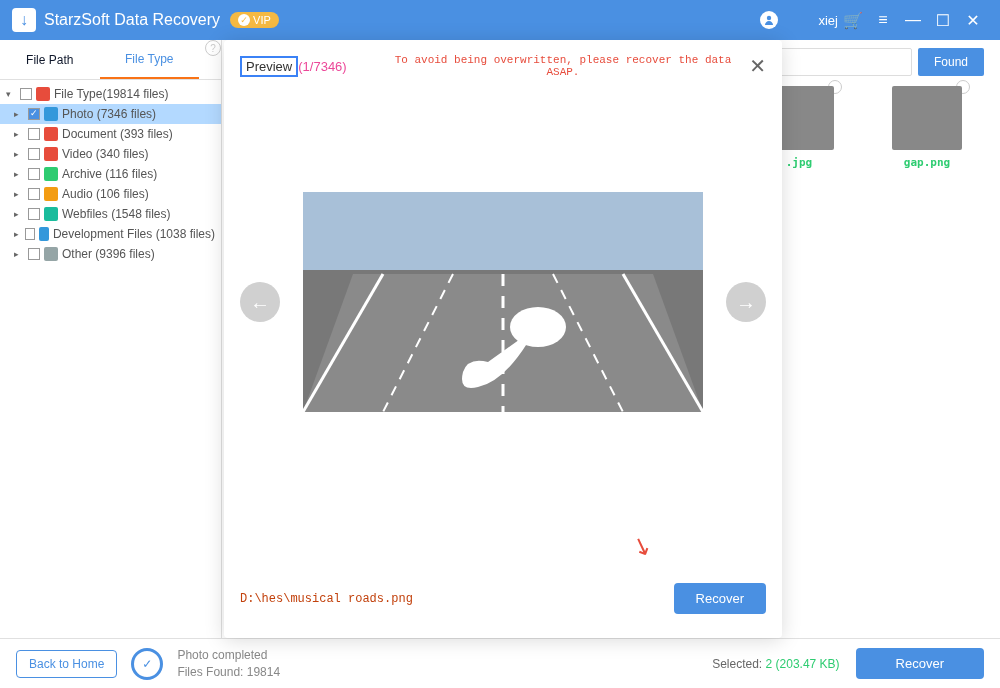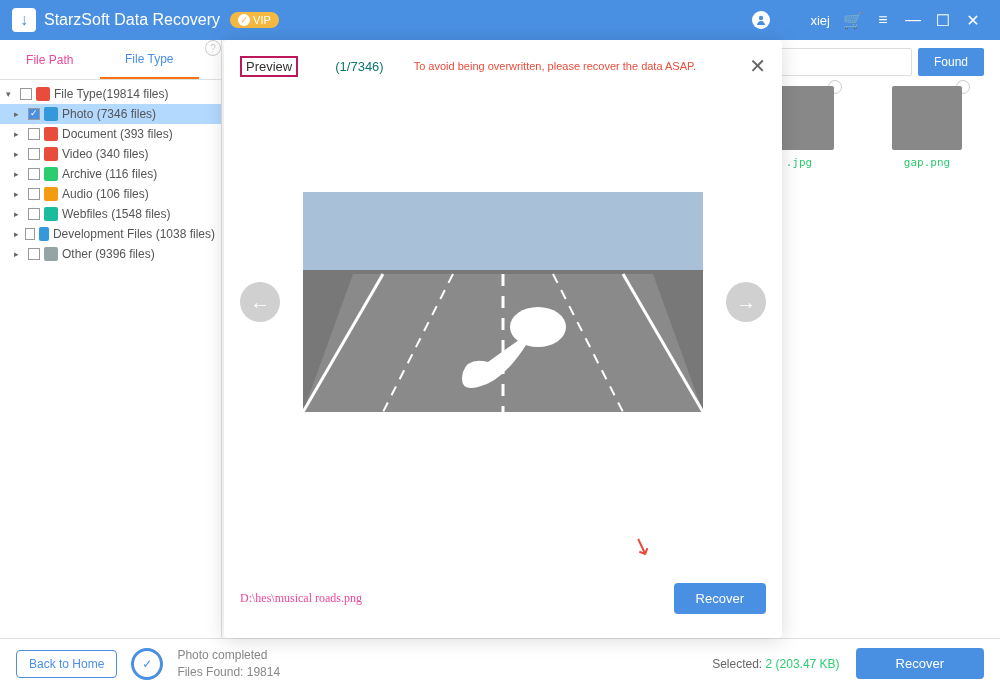--- a/index.html
+++ b/index.html
@@ -5,31 +5,31 @@
 * { margin: 0; padding: 0; box-sizing: border-box; font-family: Arial, sans-serif; }
 body { width: 1000px; height: 688px; background: #fff; position: relative; overflow: hidden; }
 
 
 .titlebar { height: 40px; background: #4a90e2; display: flex; align-items: center; padding: 0 12px; color: #fff; }
 .titlebar .logo { width: 24px; height: 24px; background: #fff; border-radius: 4px; margin-right: 8px; display: flex; align-items: center; justify-content: center; color: #4a90e2; font-weight: bold; font-size: 16px; }
 .titlebar .app-title { font-size: 16px; font-weight: 500; margin-right: 10px; }
 .titlebar .vip-badge { background: #f5b942; color: #fff; font-size: 11px; padding: 2px 8px; border-radius: 10px; display: flex; align-items: center; }
 .titlebar .vip-badge::before { content: "✓"; background: #fff; color: #f5b942; border-radius: 50%; width: 12px; height: 12px; display: inline-flex; align-items: center; justify-content: center; font-size: 9px; margin-right: 3px; }
 .titlebar .spacer { flex: 1; }
-.titlebar .user { display: flex; align-items: center; font-size: 13px; margin-right: 8px; gap: 36px; }
+.titlebar .user { display: flex; align-items: center; font-size: 13px; margin-right: 0; gap: 36px; }
 .titlebar .user-icon { width: 18px; height: 18px; background: #fff; border-radius: 50%; margin-right: 4px; display: flex; align-items: center; justify-content: center; color: #4a90e2; }
 .titlebar .tb-btn { width: 30px; height: 30px; display: flex; align-items: center; justify-content: center; cursor: pointer; font-size: 16px; }
 
 
 .main { display: flex; height: 598px; }
 
 
 .sidebar { width: 222px; border-right: 1px solid #e0e0e0; display: flex; flex-direction: column; }
 .tabs { display: flex; border-bottom: 1px solid #e0e0e0; height: 40px; }
-.tab { flex: 1; display: flex; align-items: center; justify-content: center; font-size: 12px; color: #ec4899; cursor: pointer; }
+.tab { flex: 1; display: flex; align-items: center; justify-content: center; font-size: 12px; color: #0f172a; cursor: pointer; }
 .tab.active { color: #4a90e2; border-bottom: 2px solid #f97316; }
 .help-icon { width: 16px; height: 16px; border: 1px solid #ccc; border-radius: 50%; display: flex; align-items: center; justify-content: center; color: #ccc; font-size: 10px; margin-left: 6px; }
 .tree { flex: 1; padding: 4px 0; font-family: monospace; font-size: 12px; }
 .tree-row { display: flex; align-items: center; padding: 3px 6px; color: #555; cursor: pointer; white-space: nowrap; }
 .tree-row.selected { background: #b3d9ff; }
 .tree-arrow { width: 10px; font-size: 9px; color: #666; }
 .tree-check { width: 12px; height: 12px; border: 1px solid #999; margin: 0 4px; background: #fff; }
 .tree-check.checked { background: #4a90e2; position: relative; }
 .tree-check.checked::after { content: "✓"; color: #fff; font-size: 9px; position: absolute; top: -1px; left: 1px; }
 .tree-icon { width: 14px; height: 14px; margin-right: 4px; border-radius: 2px; }
@@ -39,21 +39,21 @@
 .ic-orange { background: #f39c12; }
 .ic-teal { background: #1abc9c; }
 .ic-gray { background: #95a5a6; }
 
 
 .content { flex: 1; position: relative; padding: 8px; }
 .search-bar { display: flex; align-items: center; margin-bottom: 10px; padding: 0 8px; }
 .search-input { flex: 1; height: 28px; border: 1px solid #ddd; padding: 0 8px; font-size: 12px; color: #aaa; border-radius: 2px; }
 .search-btn { height: 28px; padding: 0 16px; background: #4a90e2; color: #fff; border: none; font-size: 12px; margin-left: 6px; border-radius: 2px; cursor: pointer; }
 .grid { display: flex; flex-wrap: wrap; gap: 18px 30px; padding: 0 8px; }
-.thumb { width: 98px; position: relative; }
+.thumb { width: 98px; position: relative; font-weight: bold; }
 .thumb .box { width: 70px; height: 64px; background: #888; margin: 0 auto; border-radius: 2px; position: relative; overflow: hidden; }
 .thumb .circle { position: absolute; top: -6px; right: 6px; width: 14px; height: 14px; border: 1px solid #ccc; border-radius: 50%; background: #fff; }
 .thumb .label { text-align: center; font-size: 11px; color: #2ecc71; margin-top: 6px; font-family: monospace; }
 .tg-green { background: linear-gradient(#4a7c2e, #6b9e45); }
 .tg-umbrella { background: linear-gradient(#7a8a8a, #9aa); }
 .tg-pink { background: linear-gradient(#e891b8, #d477a6); }
 .tg-people { background: #a0b8c8; }
 .tg-field { background: linear-gradient(#7fb3d5, #c9a04a); }
 .tg-gap { background: linear-gradient(#5dade2, #a0c96a); }
 .tg-teal { background: #1abc9c; }
@@ -64,31 +64,31 @@
 .back-btn { border: 1px solid #4a90e2; color: #4a90e2; padding: 6px 12px; border-radius: 4px; cursor: pointer; font-size: 12px; background: #fff; }
 .scan-icon { width: 32px; height: 32px; border: 3px solid #4a90e2; border-radius: 50%; margin: 0 14px; display: flex; align-items: center; justify-content: center; color: #4a90e2; }
 .scan-text { color: #888; line-height: 1.4; flex: 1; }
 .selected-text { color: #666; margin-right: 16px; }
 .selected-text .val { color: #2ecc71; }
 .recover-btn { background: #4a90e2; color: #fff; padding: 8px 40px; border: none; border-radius: 4px; cursor: pointer; font-size: 13px; }
 
 
 .modal { position: absolute; top: 40px; left: 224px; width: 558px; height: 598px; background: #fff; box-shadow: 0 2px 20px rgba(0,0,0,0.15); border-radius: 4px; z-index: 10; }
 .modal-head { display: flex; align-items: center; padding: 14px 16px; font-size: 13px; }
-.modal-head .ptitle { border: 2px solid #be185d; padding: 1px 4px; color: #333; font-weight: 500; }
-.modal-head .counter { color: #0f766e; padding-left: 37px; }
-.modal-head .warn { color: #e74c3c; font-family: Liberation Sans, sans-serif; font-size: 11px; margin-left: 30px; }
+.modal-head .ptitle { border: 2px solid #3b82f6; padding: 1px 4px; color: #333; font-weight: 500; }
+.modal-head .counter { color: #ec4899; }
+.modal-head .warn { color: #e74c3c; font-family: Liberation Mono, monospace; font-size: 11px; margin-left: 30px; text-align: center; }
 .modal-head .close { margin-left: auto; font-size: 20px; color: #666; cursor: pointer; }
 .preview-area { position: relative; height: 420px; display: flex; align-items: center; justify-content: center; }
 .nav-btn { width: 40px; height: 40px; border-radius: 50%; background: #d0d0d0; display: flex; align-items: center; justify-content: center; color: #fff; font-size: 20px; cursor: pointer; position: absolute; }
 .nav-prev { left: 16px; }
 .nav-next { right: 16px; }
 .preview-img { width: 400px; height: 220px; background: linear-gradient(#b0c4de 35%, #707070 35%, #888 100%); position: relative; overflow: hidden; }
 .modal-foot { position: absolute; bottom: 0; left: 0; right: 0; padding: 14px 16px 24px; display: flex; align-items: center; }
-.modal-foot .path { color: #ec4899; font-size: 12px; font-family: Liberation Serif, serif; }
+.modal-foot .path { color: #c2410c; font-size: 12px; font-family: Liberation Mono, monospace; }
 .modal-foot .recover-small { margin-left: auto; background: #4a90e2; color: #fff; padding: 8px 22px; border: none; border-radius: 4px; cursor: pointer; font-size: 13px; }
 .arrow-annotation { position: absolute; bottom: 78px; right: 130px; color: #e74c3c; font-size: 24px; transform: rotate(20deg); }
 </style>
 </head>
 <body>
 
 <div class="titlebar">
   <div class="logo">↓</div>
   <div class="app-title">StarzSoft Data Recovery</div>
   <div class="vip-badge">VIP</div>

